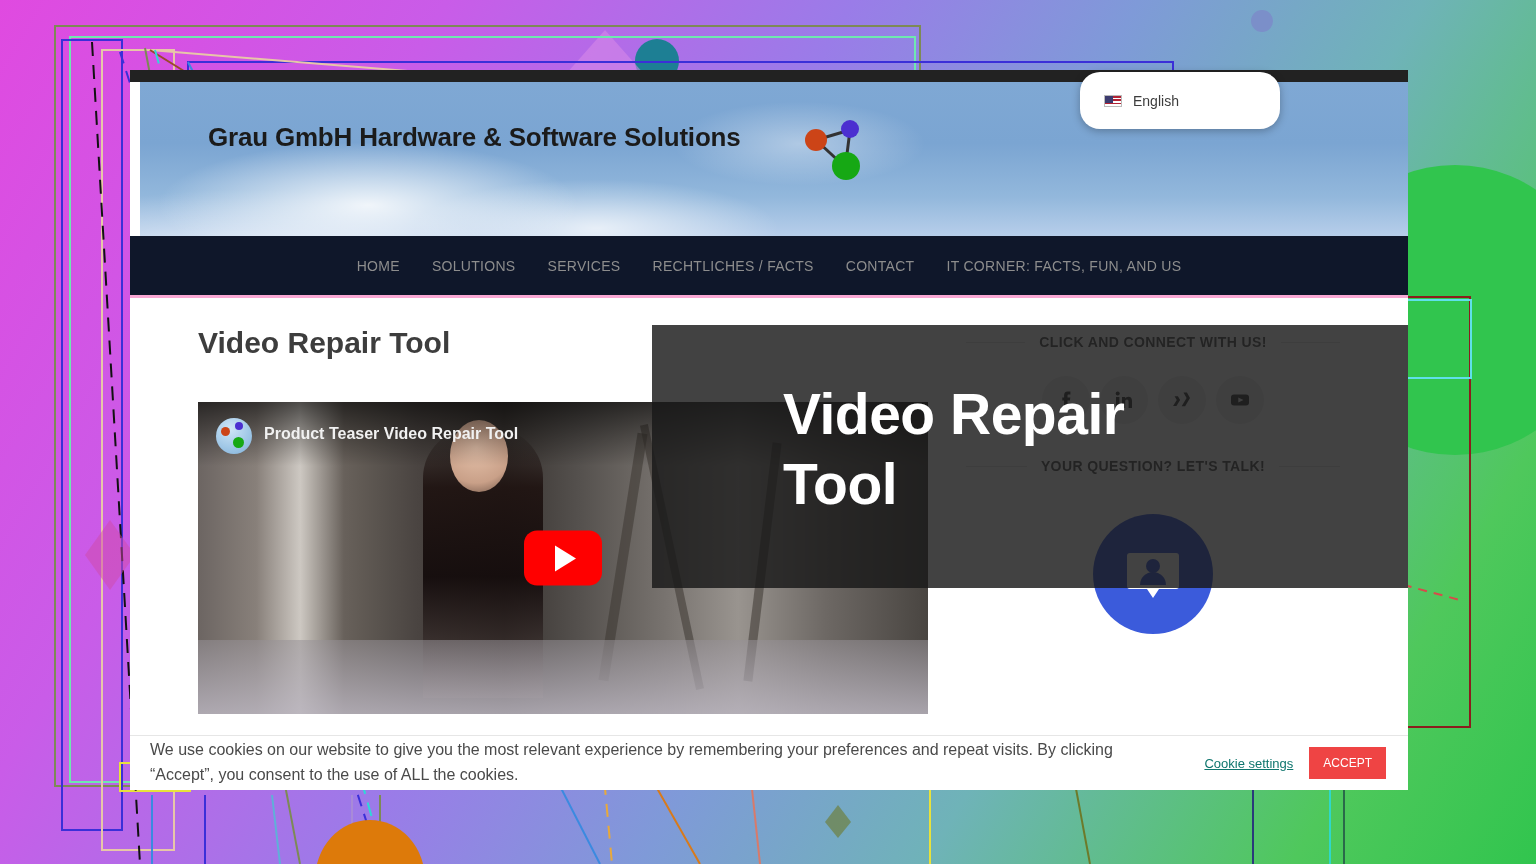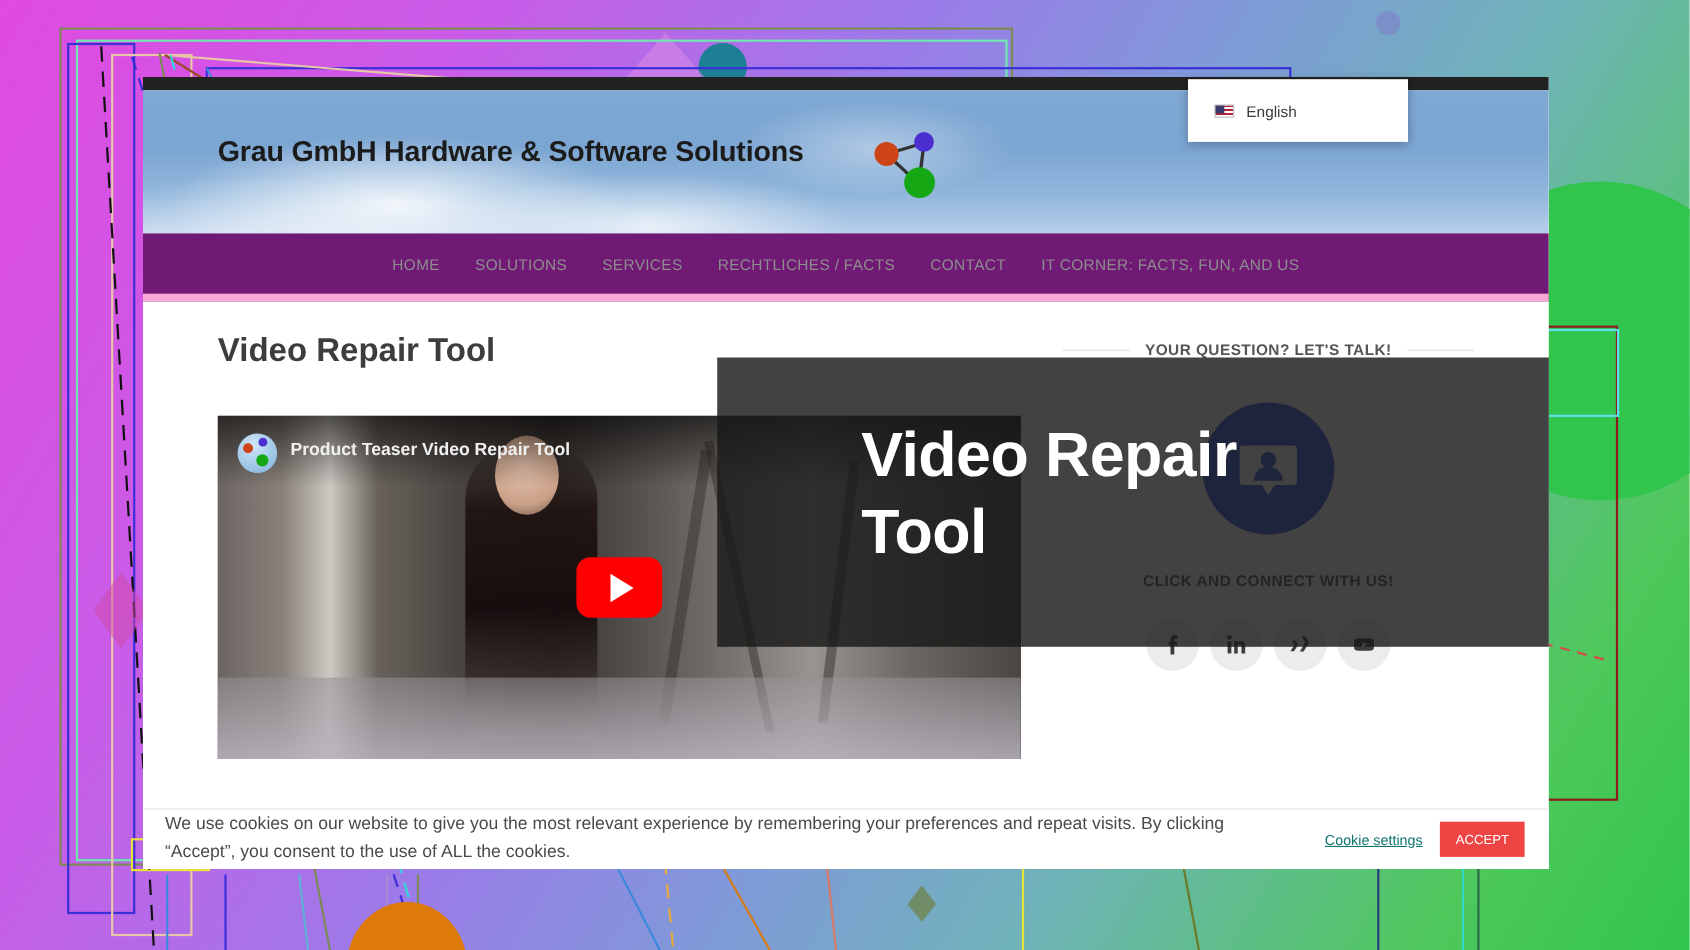--- a/index.html
+++ b/index.html
@@ -24,40 +24,41 @@
     width: 1278px; height: 720px;
     background: #ffffff;
     overflow: hidden;
     z-index: 5;
   }
   #topbar { height: 12px; background: #222; width: 100%; }
 
   
   #masthead {
     position: relative;
-    height: 130px;
+    height: 154px;
     background:
       radial-gradient(ellipse 300px 90px at 18% 80%, rgba(255,255,255,0.85), rgba(255,255,255,0) 70%),
       radial-gradient(ellipse 260px 70px at 36% 95%, rgba(255,255,255,0.7), rgba(255,255,255,0) 70%),
       radial-gradient(ellipse 180px 60px at 52% 40%, rgba(255,255,255,0.4), rgba(255,255,255,0) 70%),
       radial-gradient(ellipse 380px 110px at 8% 120%, rgba(255,255,255,0.6), rgba(255,255,255,0) 70%),
       linear-gradient(180deg, #7fa8d4 0%, #7ba5d2 40%, #93b8dc 75%, #b7ceea 100%);
+    margin-left: 10px;
   }
   #site-branding { position:absolute; left: 68px; top: 40px; }
   #site-title {
     font-size: 26px; font-weight: 700; color: #1b1b1b;
     letter-spacing: -0.2px;
   }
   #site-description { font-size: 13px; color: #2a2a2a; margin-top: 8px; }
   #header-logo { position:absolute; left: 650px; top: 28px; width: 90px; height: 80px; }
 
   
   #main-nav {
-    height: 62px; background: #701a75;
-    border-bottom: 7px solid #f9a8d4;
+    height: 62px; background: #0f172a;
+    border-bottom: 3px solid #f9a8d4;
     display: flex; align-items: center; justify-content: center;
   }
   #menu { display: flex; gap: 0; list-style: none; }
   #menu li a {
     display:block;
     padding: 0 16px;
     font-size: 14px;
     color: #8d8d8d;
     text-decoration: none;
     letter-spacing: 0.3px;
@@ -207,20 +208,21 @@
   
   #lang-dropdown {
     position: absolute;
     left: 1080px; top: 72px;
     width: 200px; height: 57px;
     background: #ffffff;
     box-shadow: 0 2px 9px rgba(0,0,0,0.28);
     display:flex; align-items:center;
     padding-left: 24px; gap: 11px;
     z-index: 40;
+    border-radius: 20px;
   }
   #flag-icon {
     width: 18px; height: 12px; flex:none;
     background: linear-gradient(180deg,#b22234 0 16.6%,#fff 16.6% 33.2%,#b22234 33.2% 49.8%,#fff 49.8% 66.4%,#b22234 66.4% 83%,#fff 83% 100%);
     position: relative; border: 1px solid #bbb;
   }
   #flag-icon::before {
     content:""; position:absolute; left:0; top:0; width: 8px; height: 7px; background:#3c3b6e;
   }
   #lang-label { font-size: 14px; color: #3c3c3c; }
@@ -368,33 +370,20 @@
         <div id="vid-playbtn">
           <div class="tri"></div>
         </div>
 
       </div>
 
     </main>
 
     <aside id="secondary">
 
-
-      <section class="widget">
-        <h2 class="widget-title">YOUR QUESTION? LET'S TALK!</h2>
-        <div id="contact-icon-wrap">
-          <div id="contact-icon">
-            <svg width="62" height="62" viewBox="0 0 62 62">
-              <path d="M8 10 h46 a3 3 0 0 1 3 3 v30 a3 3 0 0 1 -3 3 h-17 l-6 9 -6 -9 h-17 a3 3 0 0 1 -3 -3 v-30 a3 3 0 0 1 3 -3 z" fill="#ffffff"></path>
-              <circle cx="31" cy="23" r="7" fill="#3b5bdb"></circle>
-              <path d="M18 42 a13 13 0 0 1 26 0 z" fill="#3b5bdb"></path>
-            </svg>
-          </div>
-        </div>
-      </section>
 
       <section class="widget">
         <h2 class="widget-title">CLICK AND CONNECT WITH US!</h2>
         <div id="social-row">
           <a class="social-btn" href="#">
             <svg width="20" height="20" viewBox="0 0 20 20">
               <path d="M12.4 4.5h2V1.6h-2.7c-2.4 0-3.6 1.5-3.6 3.7V7.5H6.3v3h1.8V19h3.4v-8.5h2.4l.4-3h-2.8V5.7c0-.8.3-1.2 1-1.2z" fill="#3c3c3c"></path>
             </svg>
           </a>
           <a class="social-btn" href="#">
@@ -412,20 +401,33 @@
           </a>
           <a class="social-btn" href="#">
             <svg width="22" height="22" viewBox="0 0 22 22">
               <rect x="2" y="5.5" width="18" height="11" rx="3" fill="#3c3c3c"></rect>
               <polygon points="9.3,8.6 14.5,11 9.3,13.4" fill="#ececec"></polygon>
             </svg>
           </a>
         </div>
       </section>
 
+      <section class="widget">
+        <h2 class="widget-title">YOUR QUESTION? LET'S TALK!</h2>
+        <div id="contact-icon-wrap">
+          <div id="contact-icon">
+            <svg width="62" height="62" viewBox="0 0 62 62">
+              <path d="M8 10 h46 a3 3 0 0 1 3 3 v30 a3 3 0 0 1 -3 3 h-17 l-6 9 -6 -9 h-17 a3 3 0 0 1 -3 -3 v-30 a3 3 0 0 1 3 -3 z" fill="#ffffff"></path>
+              <circle cx="31" cy="23" r="7" fill="#3b5bdb"></circle>
+              <path d="M18 42 a13 13 0 0 1 26 0 z" fill="#3b5bdb"></path>
+            </svg>
+          </div>
+        </div>
+      </section>
+
     </aside>
   </div>
 </div>
 
 <div id="overlay-panel">
   <div id="overlay-title">Video Repair Tool</div>
 </div>
 
 <div id="lang-dropdown">
   <span id="flag-icon"></span>

